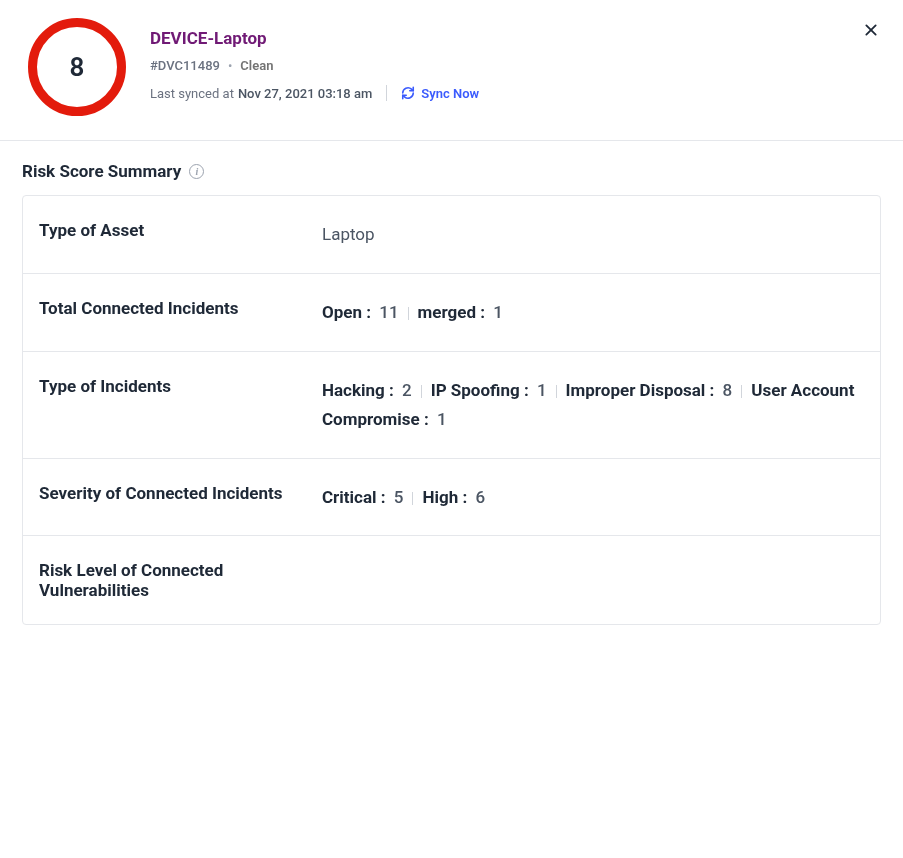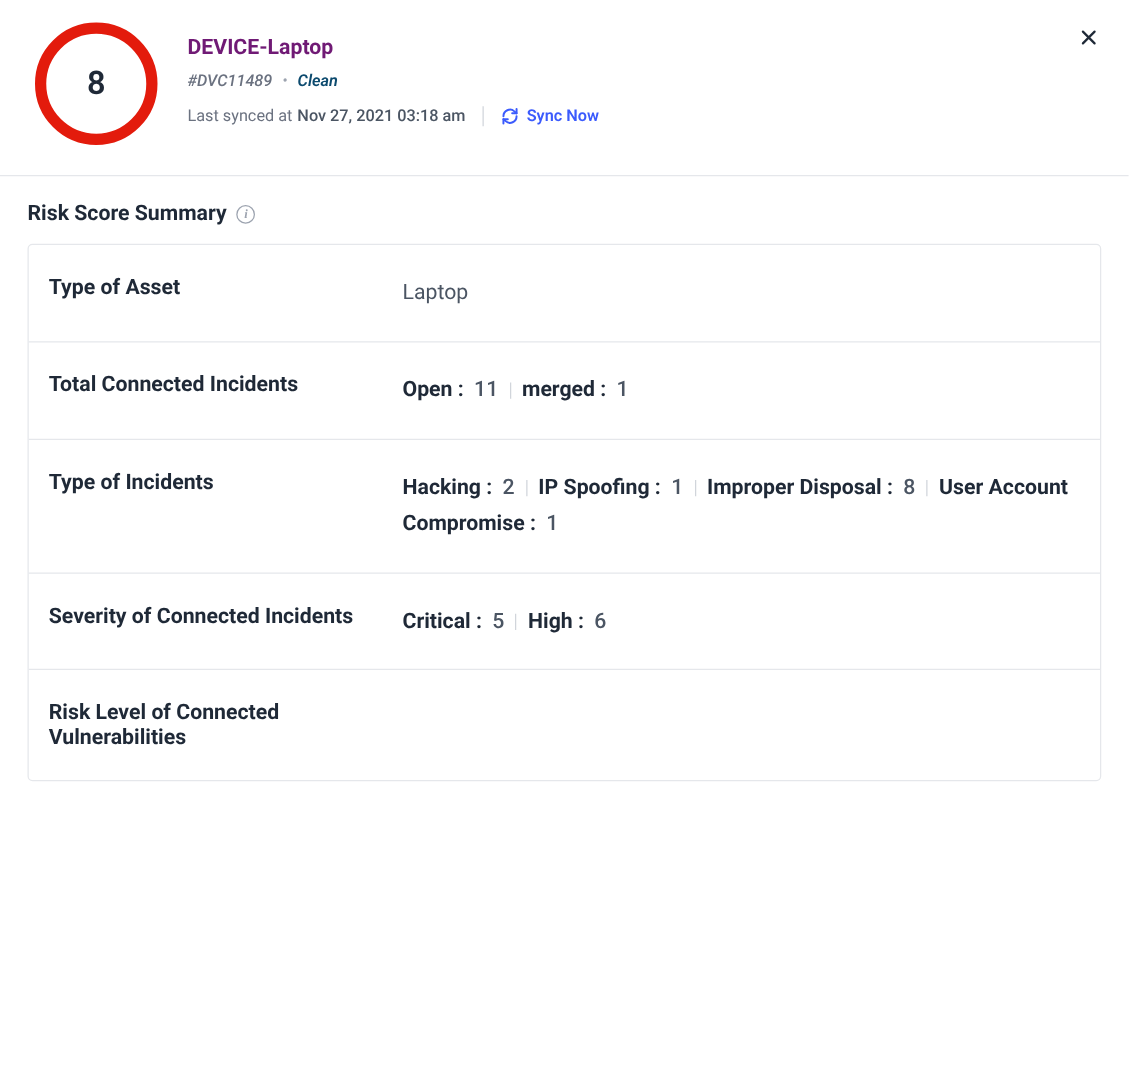--- a/index.html
+++ b/index.html
@@ -45,31 +45,30 @@
       font-size: 17px;
       font-weight: 700;
       color: #701a75;
       margin-bottom: 10px;
     }
     .device-meta {
       display: flex;
       gap: 8px;
       font-size: 13px;
       margin-bottom: 12px;
-      font-style: italic;
     }
     .device-id {
       color: #6b7280;
       font-weight: 500;
     }
     .dot-sep {
       color: #9ca3af;
     }
     .status-clean {
-      color: #0c4a6e;
+      color: #737373;
       font-weight: 600;
     }
     .sync-row {
       display: flex;
       align-items: center;
       font-size: 13px;
       color: #595f6b;
     }
     .sync-label {
       color: #6b7280;

